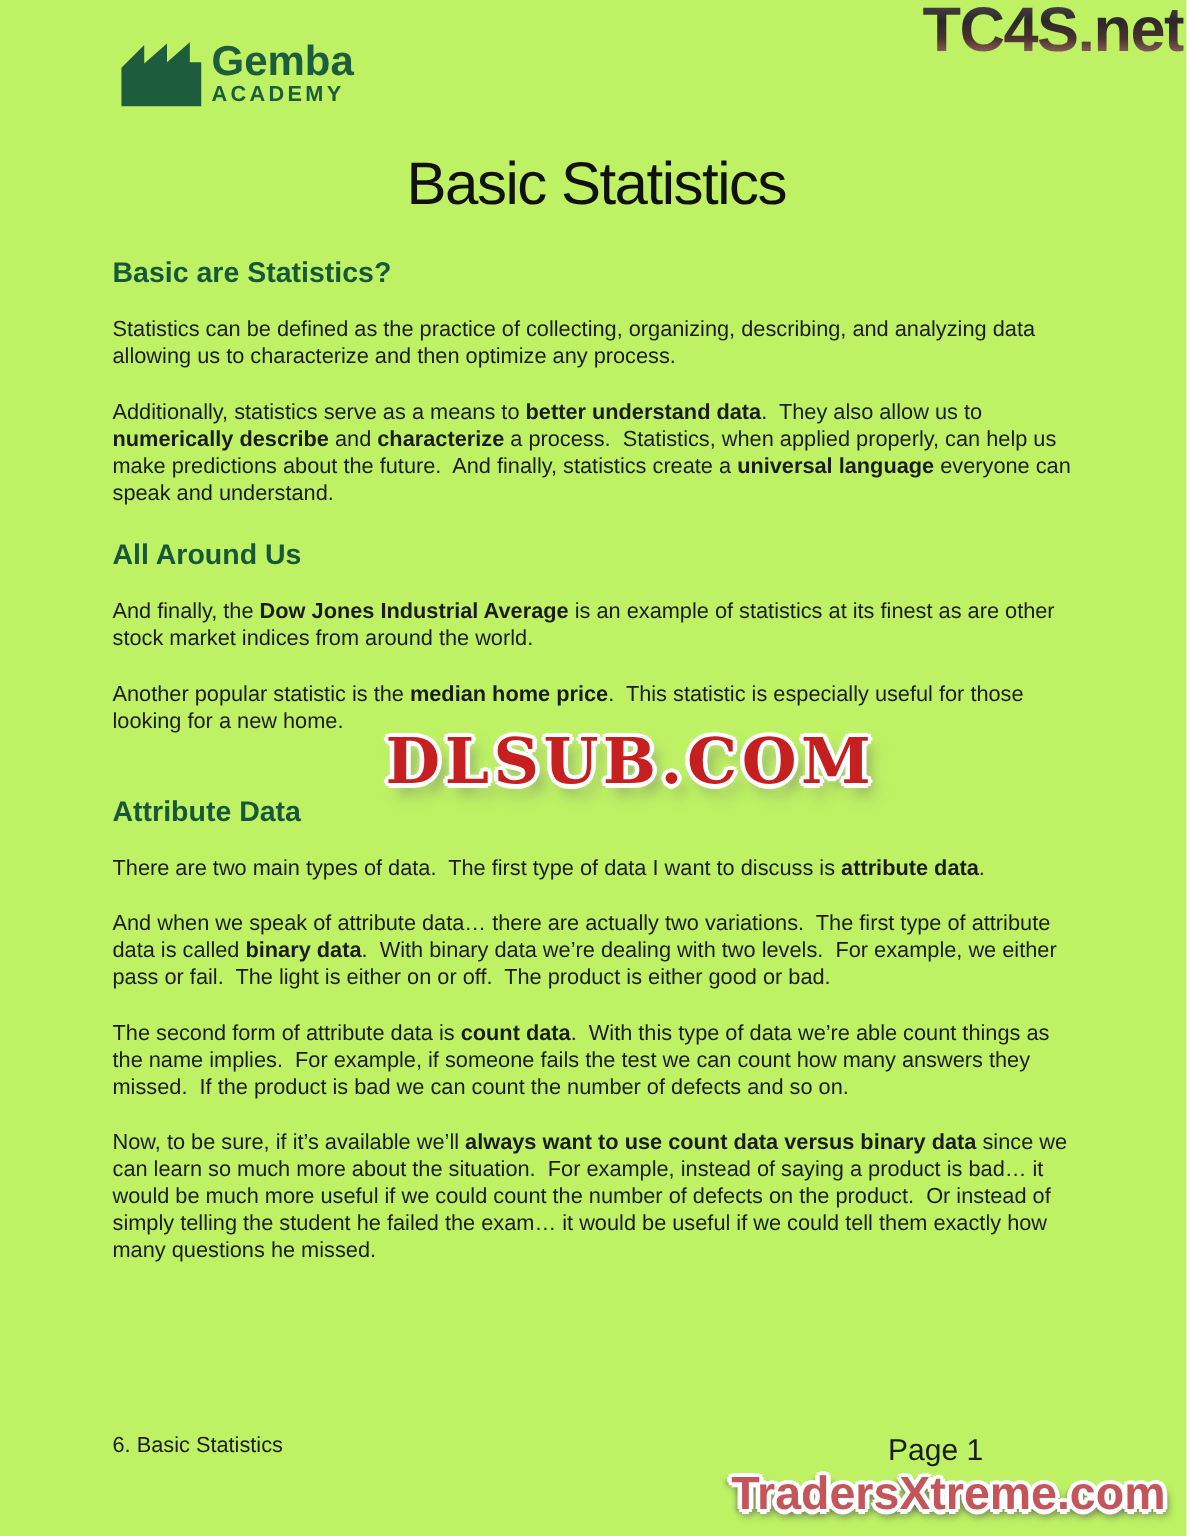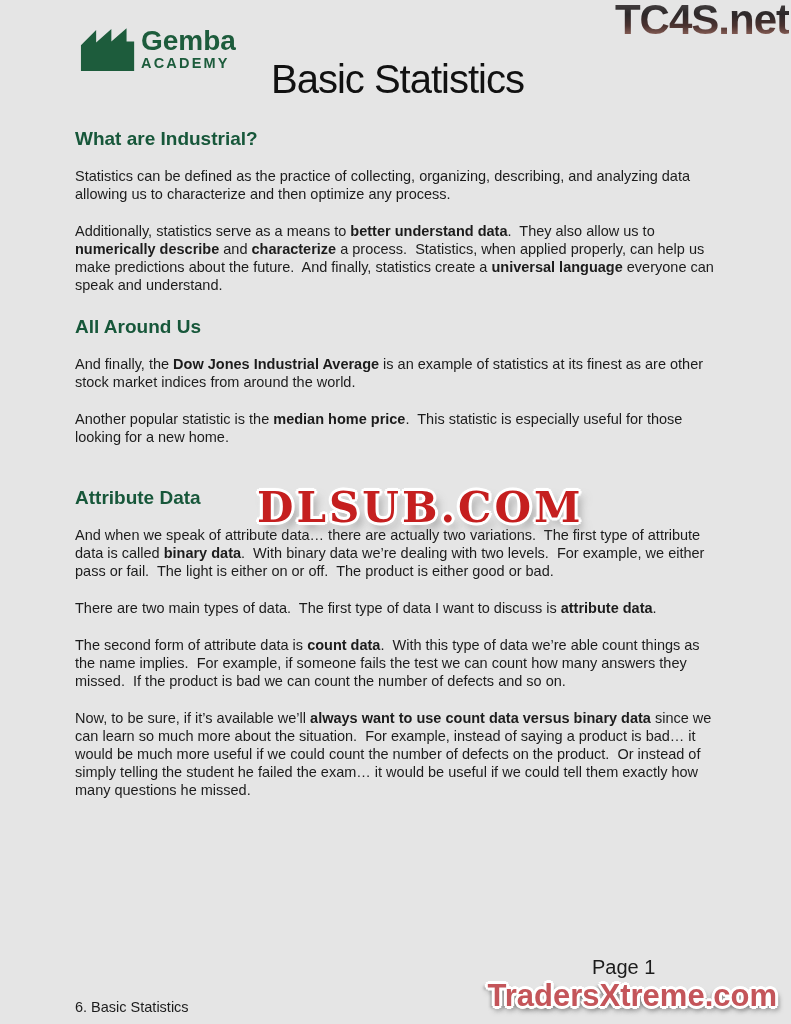--- a/index.html
+++ b/index.html
@@ -4,21 +4,21 @@
 <style>
   html, body {
     margin: 0; padding: 0;
     width: 791px; height: 1024px;
     background: #ffffff;
     overflow: hidden;
   }
   .page {
     position: relative;
     width: 791px; height: 1024px;
-    background: #e5e5e5;
+    background: #bef264;
     font-family: "Liberation Sans", sans-serif;
     color: #1c1c1c;
   }
 
   
   .logo {
     position: absolute; left: 80px; top: 25px;
     display: flex; align-items: flex-start; gap: 4px;
     color: var(--logo-green, #1d5c3c);
   }
@@ -73,21 +73,21 @@
       0 5px 5px rgba(90,90,90,0.5);
     white-space: nowrap;
   }
 
   
   .content {
     position: absolute; left: 75px; top: 0;
     width: 645px;
   }
   .doc-title {
-    margin: 54px 0 0 0;
+    margin: 98px 0 0 0;
     font-size: 40px; font-weight: normal; letter-spacing: -1px;
     line-height: 50px;
     text-align: center; color: #111111;
   }
   h2.sec-heading {
     font-size: 19px; font-weight: bold;
     color: var(--heading-green, #17573a);
     margin: 21px 0 16px 0; line-height: 24px;
   }
   .section.first h2.sec-heading { margin-top: 23px; }
@@ -96,21 +96,21 @@
     margin: 0 4px 19px 0;
     font-size: 14.5px; line-height: 18px;
     white-space: pre-wrap;
     color: #1c1c1c;
   }
   p.para .bold { font-weight: bold; }
 
   
   .footer-left {
     position: absolute; left: 75px; top: 956px;
-    font-size: 14.5px; color: #1c1c1c; margin-top: 43px;
+    font-size: 14.5px; color: #1c1c1c;
   }
   .footer-page {
     position: absolute; left: 592px; top: 956px;
     font-size: 20px; color: #1c1c1c;
   }
 </style>
 </head>
 <body>
 
 <div class="page">
@@ -126,35 +126,35 @@
       <span class="logo-academy">ACADEMY</span>
     </span>
   </div>
 
   <div class="wm-tc4s">TC4S.net</div>
 
   <div class="content">
     <h1 class="doc-title">Basic Statistics</h1>
 
     <div class="section first">
-      <h2 class="sec-heading">What are Industrial?</h2>
+      <h2 class="sec-heading">Basic are Statistics?</h2>
       <p class="para"><span>Statistics can be defined as the practice of collecting, organizing, describing, and analyzing data allowing us to characterize and then optimize any process.</span></p>
       <p class="para"><span>Additionally, statistics serve as a means to </span><span class="bold">better understand data</span><span>.  They also allow us to </span><span class="bold">numerically describe</span><span> and </span><span class="bold">characterize</span><span> a process.  Statistics, when applied properly, can help us make predictions about the future.  And finally, statistics create a </span><span class="bold">universal language</span><span> everyone can speak and understand.</span></p>
     </div>
 
     <div class="section">
       <h2 class="sec-heading">All Around Us</h2>
       <p class="para"><span>And finally, the </span><span class="bold">Dow Jones Industrial Average</span><span> is an example of statistics at its finest as are other stock market indices from around the world.</span></p>
       <p class="para"><span>Another popular statistic is the </span><span class="bold">median home price</span><span>.  This statistic is especially useful for those looking for a new home.</span></p>
     </div>
 
     <div class="section spaced">
       <h2 class="sec-heading">Attribute Data</h2>
+      <p class="para"><span>There are two main types of data.  The first type of data I want to discuss is </span><span class="bold">attribute data</span><span>.</span></p>
       <p class="para"><span>And when we speak of attribute data… there are actually two variations.  The first type of attribute data is called </span><span class="bold">binary data</span><span>.  With binary data we’re dealing with two levels.  For example, we either pass or fail.  The light is either on or off.  The product is either good or bad.</span></p>
-      <p class="para"><span>There are two main types of data.  The first type of data I want to discuss is </span><span class="bold">attribute data</span><span>.</span></p>
       <p class="para"><span>The second form of attribute data is </span><span class="bold">count data</span><span>.  With this type of data we’re able count things as the name implies.  For example, if someone fails the test we can count how many answers they missed.  If the product is bad we can count the number of defects and so on.</span></p>
       <p class="para"><span>Now, to be sure, if it’s available we’ll </span><span class="bold">always want to use count data versus binary data</span><span> since we can learn so much more about the situation.  For example, instead of saying a product is bad… it would be much more useful if we could count the number of defects on the product.  Or instead of simply telling the student he failed the exam… it would be useful if we could tell them exactly how many questions he missed.</span></p>
     </div>
   </div>
 
   <div class="wm-dlsub">DLSUB.COM</div>
 
   <div class="footer-left">6. Basic Statistics</div>
   <div class="footer-page">Page 1</div>
 

